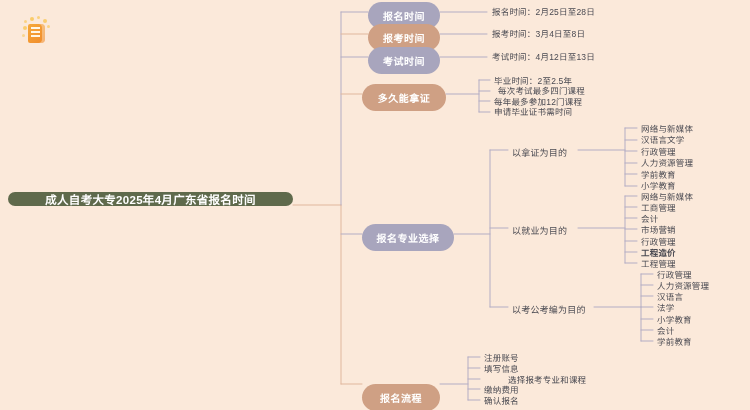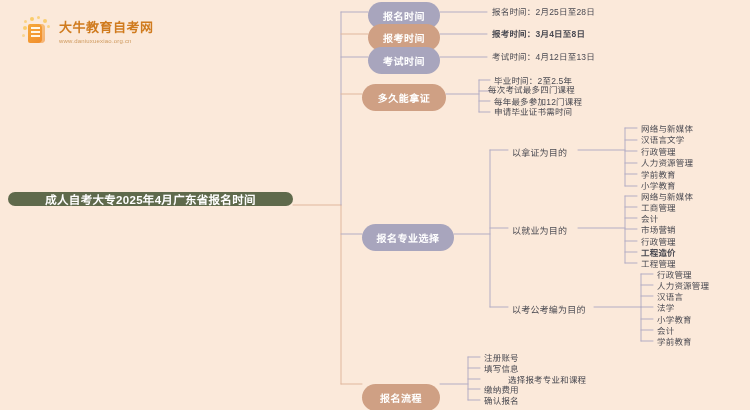--- a/index.html
+++ b/index.html
@@ -155,21 +155,21 @@
     position: absolute;
     font-size: 8.5px;
     color: #4a4a52;
     white-space: nowrap;
     letter-spacing: .2px;
     line-height: 1;
   }
 
   
   #detail-baoming-shijian  { left: 492px; top: 8px; }
-  #detail-baokao-shijian   { left: 492px; top: 30px; font-weight: bold; }
+  #detail-baokao-shijian   { left: 492px; top: 30px; }
   #detail-kaoshi-shijian   { left: 492px; top: 53px; }
 </style>
 </head>
 <body>
 
 <div id="mindmap-root">
 
   <svg id="connectors" viewBox="0 0 750 410" preserveAspectRatio="none">
     <g fill="none" stroke-width="1" stroke-linecap="round" stroke-linejoin="round">
 
@@ -245,24 +245,20 @@
     <div id="logo-mark">
       <span class="dot d1"></span>
         <span class="dot d2"></span>
       <span class="dot d3"></span>
         <span class="dot d4"></span>
       <span class="dot d5"></span>
         <span class="dot d6"></span>
       <span class="dot d7"></span>
       <span class="book"></span>
     </div>
-    <div id="logo-text-wrap">
-      <div id="logo-title">大牛教育自考网</div>
-      <div id="logo-url">www.daniuxuexiao.org.cn</div>
-    </div>
   </div>
 
   <div id="node-center" class="node-pill">成人自考大专2025年4月广东省报名时间</div>
 
   <div id="node-baoming-shijian" class="node-pill branch-pill pill-purple">报名时间</div>
 
   <div id="node-baokao-shijian" class="node-pill branch-pill pill-tan">报考时间</div>
 
   <div id="node-kaoshi-shijian" class="node-pill branch-pill pill-purple">考试时间</div>
 
@@ -270,21 +266,21 @@
 
   <div id="node-zhuanye-xuanze" class="node-pill branch-pill pill-purple">报名专业选择</div>
 
   <div id="node-baoming-liucheng" class="node-pill branch-pill pill-tan">报名流程</div>
 
   <div id="detail-baoming-shijian" class="leaf">报名时间：2月25日至28日</div>
   <div id="detail-baokao-shijian" class="leaf">报考时间：3月4日至8日</div>
   <div id="detail-kaoshi-shijian" class="leaf">考试时间：4月12日至13日</div>
 
   <div class="leaf" style="left:494px; top:77px;">毕业时间：2至2.5年</div>
-  <div class="leaf" style="left:488px; top:87px;font-family:Liberation Mono, monospace;">每次考试最多四门课程</div>
+  <div class="leaf" style="left:498px; top:87px;">每次考试最多四门课程</div>
   <div class="leaf" style="left:494px; top:98px;">每年最多参加12门课程</div>
   <div class="leaf" style="left:494px; top:108px;">申请毕业证书需时间</div>
 
   <div id="sub-nazheng" class="sub-label">以拿证为目的</div>
   <div id="sub-jiuye" class="sub-label">以就业为目的</div>
   <div id="sub-kaogong" class="sub-label">以考公考编为目的</div>
 
   <div class="leaf" style="left:641px; top:125px;">网络与新媒体</div>
   <div class="leaf" style="left:641px; top:136px;">汉语言文学</div>
   <div class="leaf" style="left:641px; top:148px;">行政管理</div>

